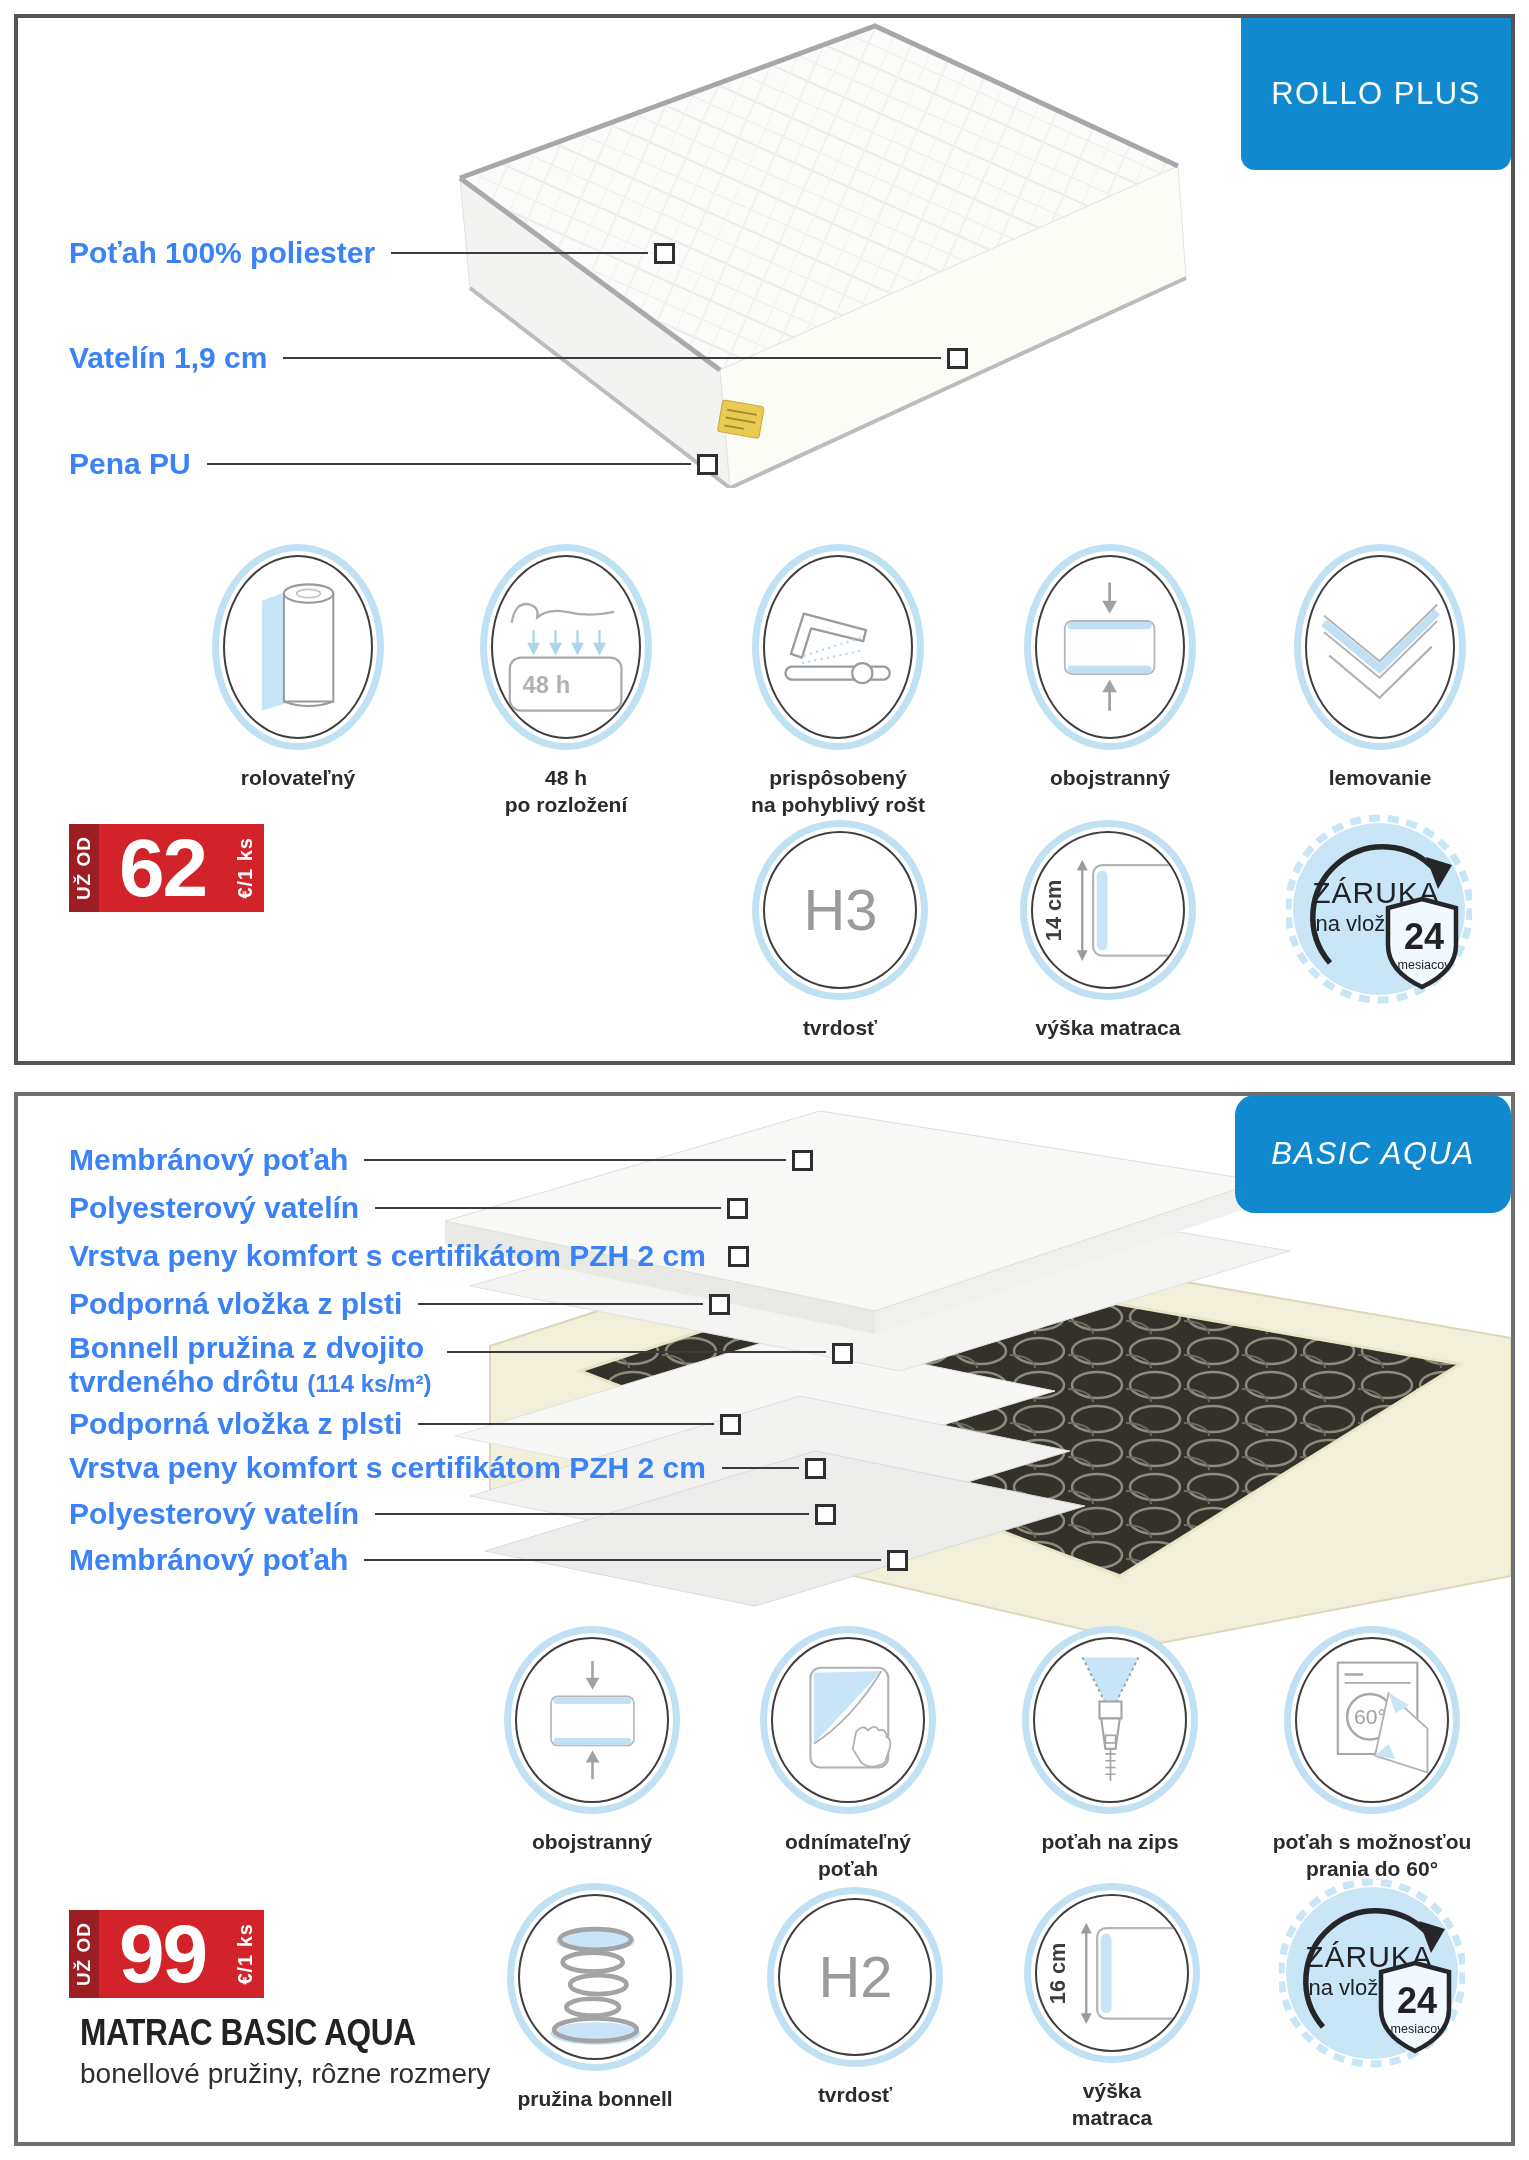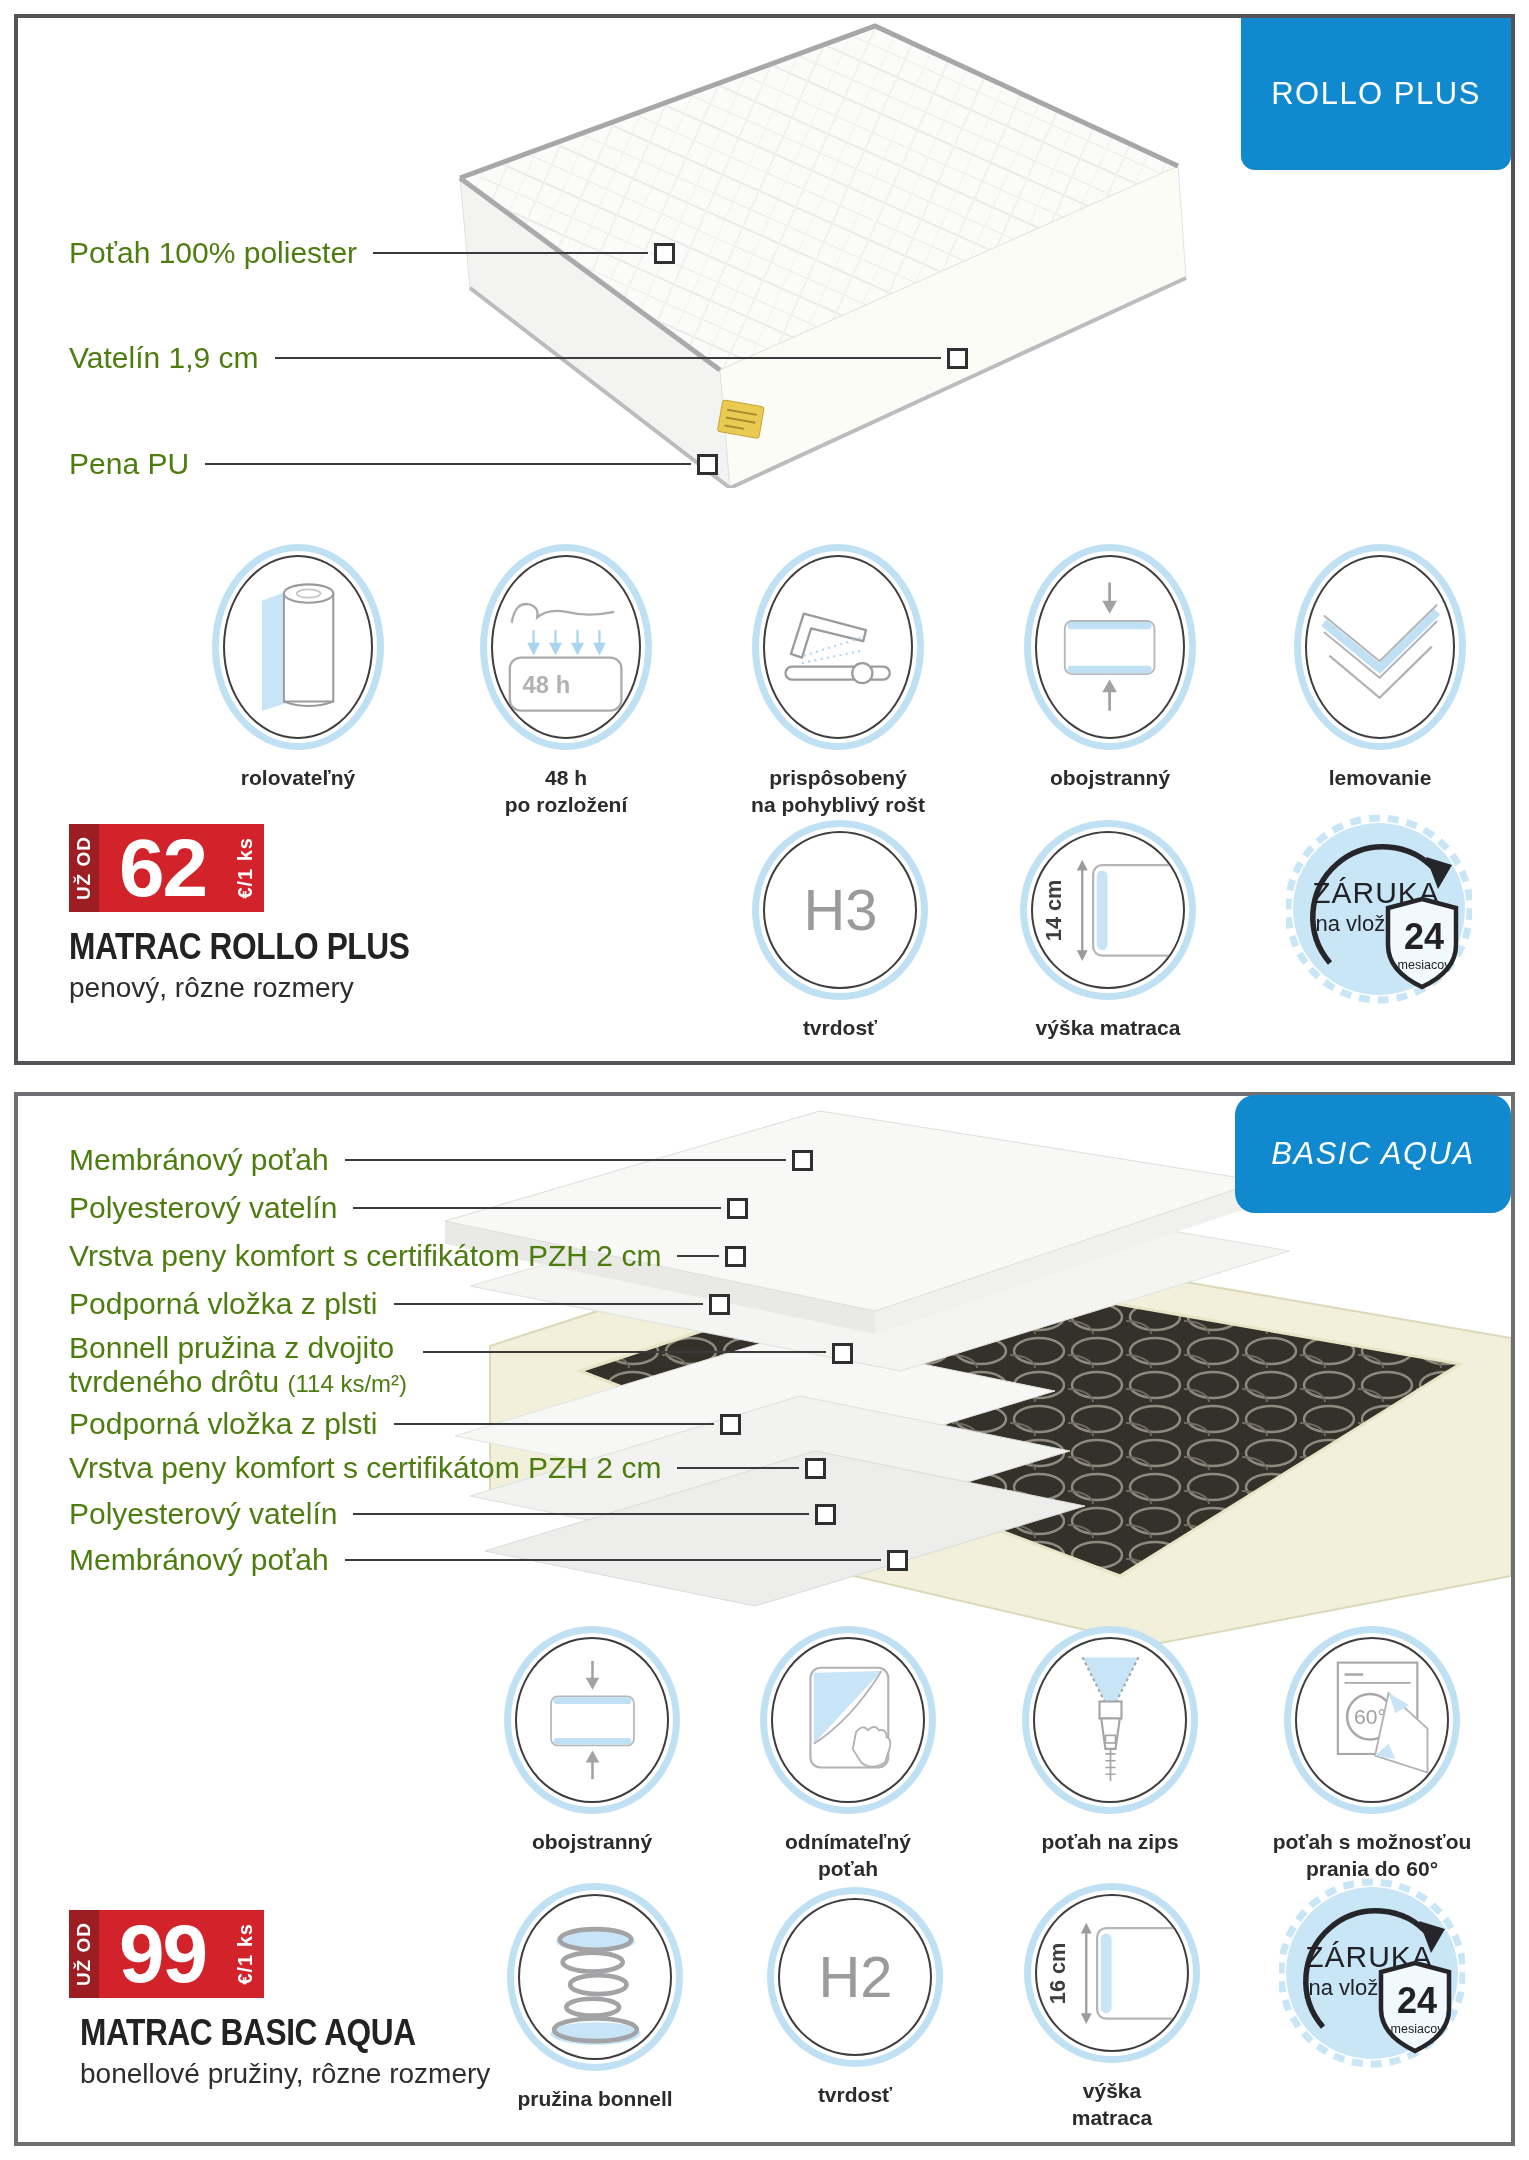--- a/index.html
+++ b/index.html
@@ -12,21 +12,21 @@
   #panel2{top:1092px;height:1054px;border-color:#6e6f72;}
   .mattress{position:absolute;z-index:1;}
   .badge{
     position:absolute;z-index:4;background:#1189ce;color:#fff;
     display:flex;align-items:center;justify-content:center;
     font-size:31px;letter-spacing:1.5px;font-weight:400;
   }
   #badge1{left:1223px;top:0;width:270px;height:152px;border-radius:0 0 14px 14px;}
   #badge2{left:1217px;top:-1px;width:276px;height:118px;border-radius:20px;font-style:italic;}
   .callout{position:absolute;display:flex;align-items:center;height:42px;z-index:3;}
-  .callout .txt{font-size:30px;white-space:nowrap;color:#4d7c0f;}
+  .callout .txt{font-size:30px;white-space:nowrap;color:#3b82f6;font-weight:bold;}
   .callout .txt .small{font-size:24px;}
   .callout .line{flex:1;height:0;border-top:2px solid #3b3b3d;margin:0 6px 0 16px;}
   .callout .marker{width:15px;height:15px;background:#fff;border:3px solid #2f2f31;flex:none;}
   .callout.two{align-items:flex-start;height:auto;}
   .callout.two .txt{line-height:34px;}
   .callout.two .line{margin-top:20px;}
   .callout.two .marker{margin-top:12px;}
   .feature,.spec{position:absolute;width:296px;display:flex;flex-direction:column;align-items:center;z-index:2;}
   .ellipse{border:7px solid #bfe1f3;border-radius:50%;box-sizing:border-box;padding:4px;background:#fff;flex:none;}
   .e1{width:172px;height:206px;}
@@ -190,24 +190,20 @@
 
   <div class="price" id="price1" style="left:51px;top:806px">
     <div class="pfx">
         <span>UŽ OD</span>
       </div>
     <div class="amt">62</div>
     <div class="unit">
         <span>€/1 ks</span>
       </div>
   </div>
-  <div class="prodtitle" id="pt1" style="left:51px;top:908px">
-    <h2>MATRAC ROLLO PLUS</h2>
-    <p>penový, rôzne rozmery</p>
-  </div>
 
   <div class="spec" style="left:674px;top:802px">
     <div class="ellipse e3">
         <div class="inner">
       <svg class="art" viewBox="0 0 150 160">
         <text x="75" y="102" class="htxt">H3</text>
       </svg>
     </div>
       </div>
     <div class="lbl">tvrdosť</div>

